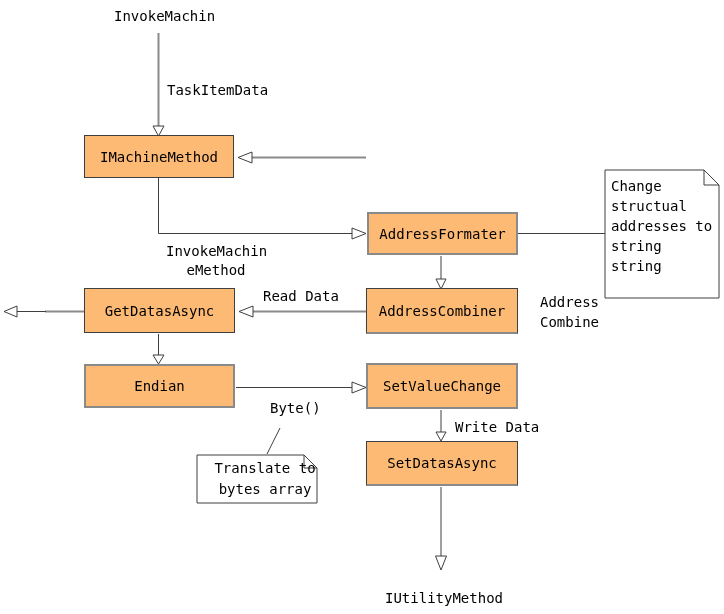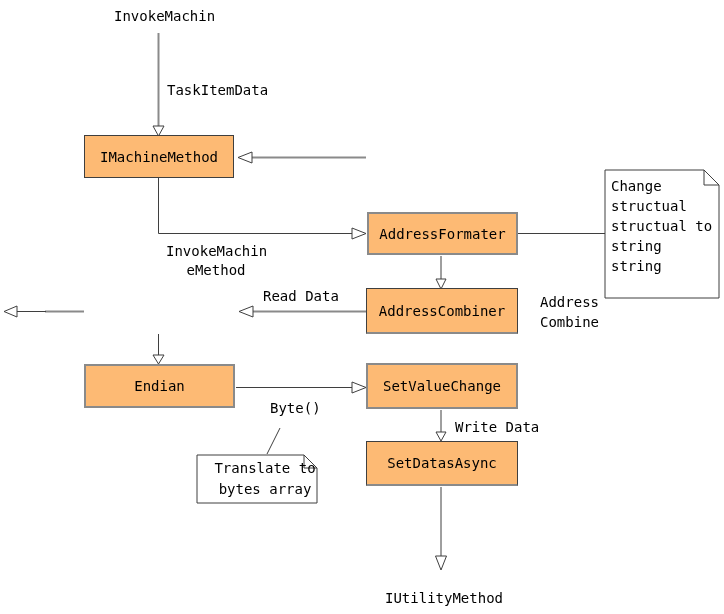--- a/index.html
+++ b/index.html
@@ -108,20 +108,21 @@
 
   <div class="lbl" style="left:114px;top:7px;">InvokeMachin</div>
 
   <div class="lbl" style="left:385px;top:589px;">IUtilityMethod</div>
 
   <div class="node b-thin" style="left:84px;top:135px;width:150px;height:43px;">IMachineMethod</div>
 
 
   <div class="node b-thick" style="left:367px;top:212px;width:151px;height:43px;">AddressFormater</div>
 
+  <div class="node b-thin" style="left:84px;top:288px;width:151px;height:45px;">GetDatasAsync</div>
 
   <div class="node b-mixed" style="left:366px;top:288px;width:152px;height:46px;">AddressCombiner</div>
 
   <div class="node b-thick" style="left:84px;top:364px;width:151px;height:44px;">Endian</div>
 
   <div class="node b-thick" style="left:366px;top:363px;width:152px;height:46px;">SetValueChange</div>
 
   <div class="node b-mixed" style="left:366px;top:441px;width:152px;height:45px;">SetDatasAsync</div>
 
   <div class="lbl" style="left:167px;top:81px;">TaskItemData</div>
@@ -138,21 +139,21 @@
     <span style="display:block;">Combine</span>
   </div>
 
   <div class="lbl" style="left:262px;top:399px;margin-left:8px;">Byte()</div>
 
   <div class="lbl" style="left:455px;top:418px;">Write Data</div>
 
   <div class="note-text" style="left:611px;top:176px;width:106px;">
     <span>Change</span>
     <span>structual</span>
-    <span>structual to</span>
+    <span>addresses to</span>
     <span>string</span>
     <span>string</span>
   </div>
 
   <div class="note-text center" style="left:199px;top:458px;width:110px;line-height:21px;padding-left:11px;">
     <span>Translate to</span>
     <span>bytes array</span>
   </div>
 
 </div>

